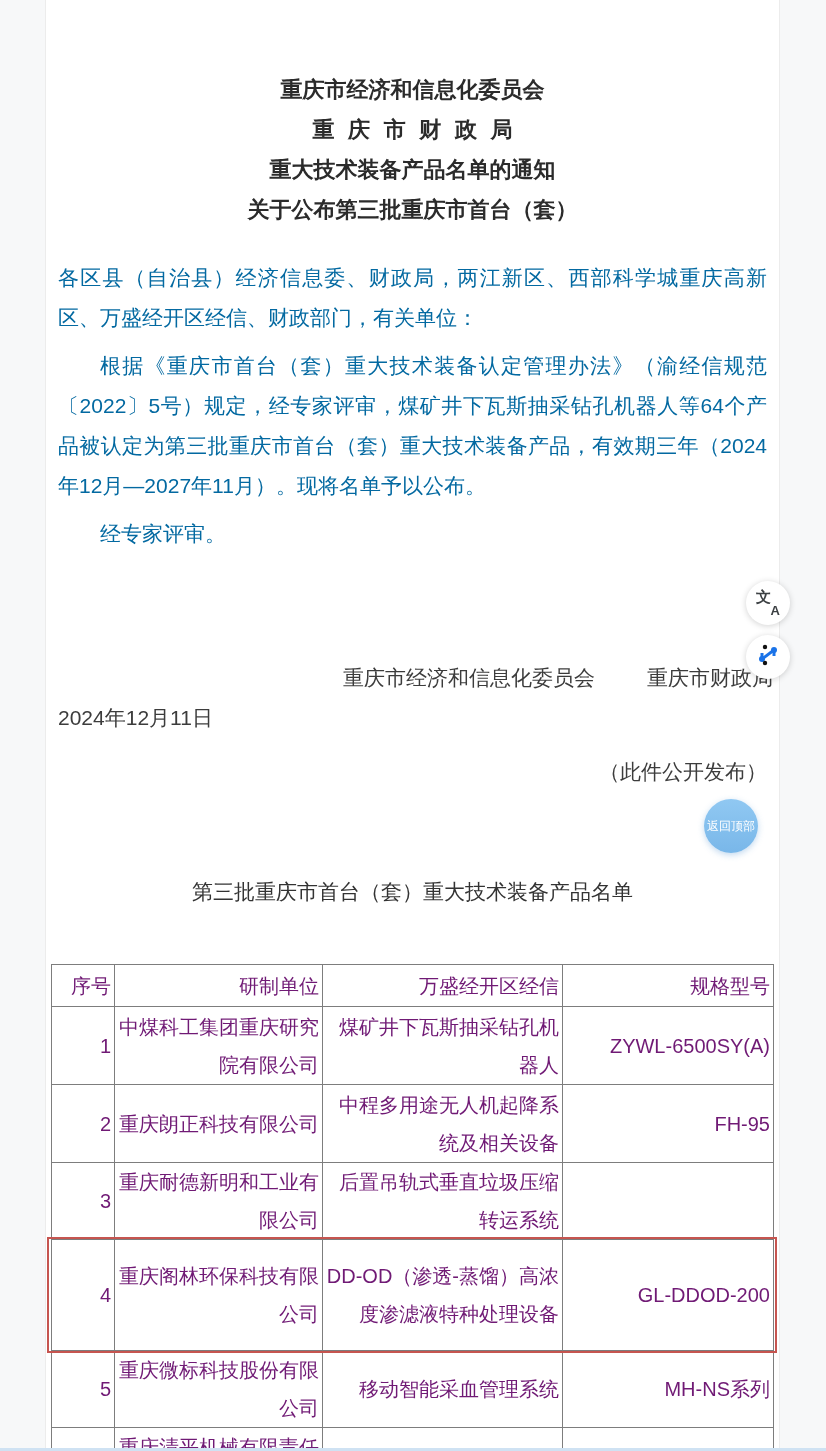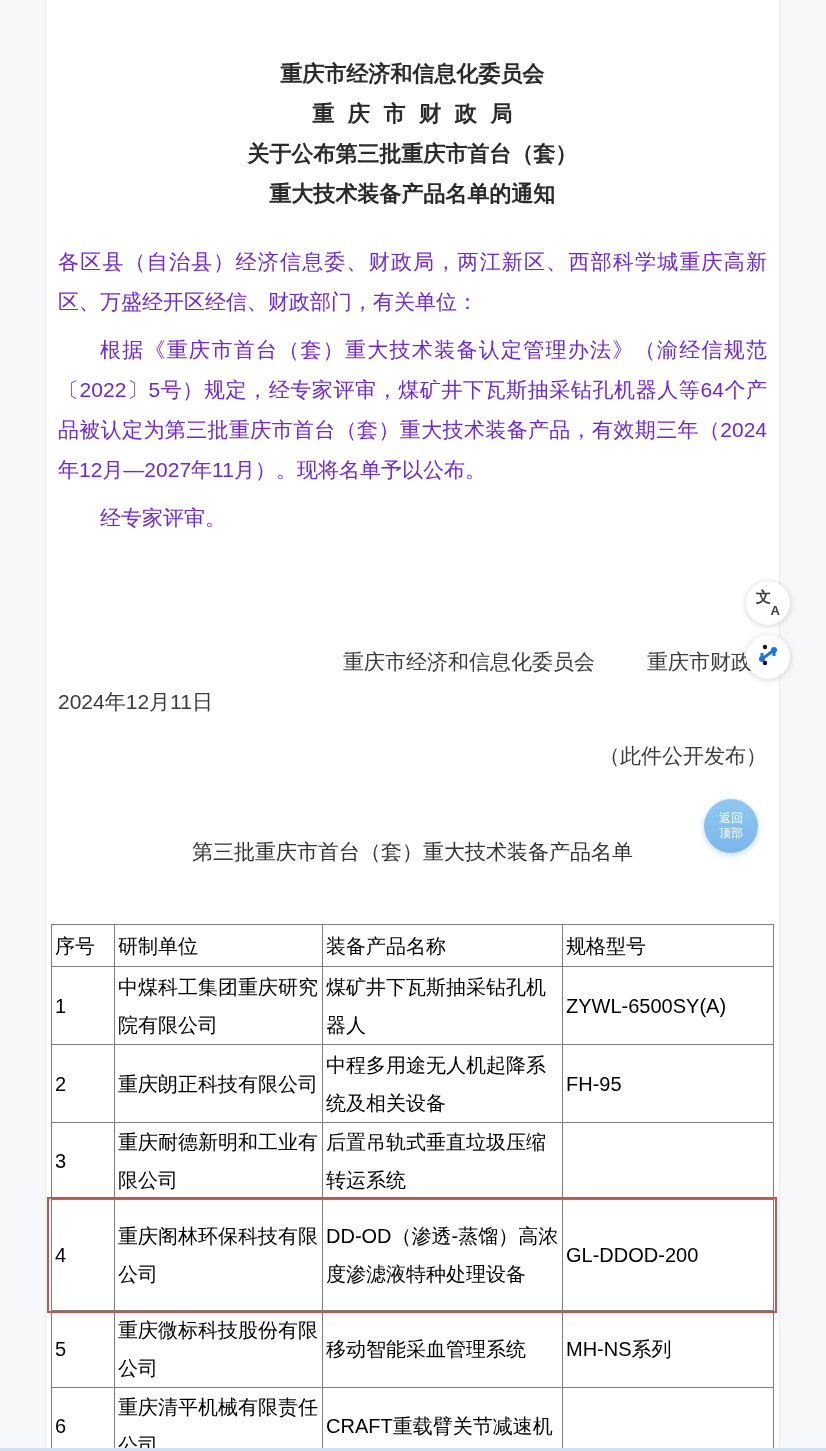--- a/index.html
+++ b/index.html
@@ -11,48 +11,48 @@
     overflow:hidden;
     font-family:"Liberation Sans", sans-serif;
     color:#3c3c3c;
   }
   
   .sheet {
     position:absolute; left:45px; top:0; width:735px; height:1451px;
     background:#ffffff;
     border-left:1px solid #ececec;
     border-right:1px solid #ececec;
-    padding:0 12px;
+    padding:16px 12px;
     overflow:hidden;
   }
   .titles { padding-top:54px; text-align:center; }
   .title-line {
     font-size:22px; font-weight:700; line-height:40px; color:#2b2b2b;
   }
   .title-line.spaced { letter-spacing:0.62em; text-indent:0.62em; }
   .body-text { margin-top:28px; }
   .body-text p {
-    font-size:21px; line-height:40px; color:#6d28d9;
+    font-size:21px; line-height:40px; color:#0369a1;
     text-align:justify;
   }
   .body-text p.indent { text-indent:2em;margin-top:8px; }
   .signature { margin-top:104px; font-size:21px; color:#3c3c3c; }
   .sig-orgs { display:flex; justify-content:flex-end; line-height:40px; }
   .sig-org1 { margin-right:52px; }
   .sig-org2 { margin-right:-6px; }
   .sig-date { text-align:left; line-height:40px; margin-right:-2px; }
   .public-note { margin-top:14px; margin-left:46px; font-size:21px; line-height:40px;text-align:right; }
-  .table-title { margin-top:64px; text-align:center; font-size:21px; color:#333; line-height:24px; }
+  .table-title { margin-top:88px; text-align:center; font-size:21px; color:#333; line-height:24px; }
   
   .table-wrap { position:relative; margin-top:60px; margin-left:-7px; width:722px; }
   table.doc-table { border-collapse:collapse; width:722px; table-layout:fixed; }
   .doc-table th, .doc-table td {
     border:1px solid #7d7d7d;
-    font-size:20px; font-weight:400; color:#000000;
-    text-align:left; vertical-align:middle;
+    font-size:20px; font-weight:400; color:#701a75;
+    text-align:right; vertical-align:middle;
     line-height:38px; padding:0 3px;
     overflow:hidden;
   }
   .doc-table tr.hrow  { height:42px; }
   .doc-table tr.r0 { height:78px; }
   .doc-table tr.r1 { height:78px; }
   .doc-table tr.r2 { height:77px; }
   .doc-table tr.r3 { height:111px; }
   .doc-table tr.r4 { height:77px; }
   .doc-table tr.r5 { height:75px; }
@@ -71,38 +71,38 @@
   .fab-graph { left:746px; top:635px; }
   .tr-glyph { position:relative; width:24px; height:24px; }
   .tr-wen { position:absolute; left:0; top:-3px; font-size:15px; font-weight:700; color:#3c4043; }
   .tr-a   { position:absolute; right:0; bottom:-3px; font-size:13px; font-weight:700; color:#3c4043; }
   .back-top {
     position:absolute; left:704px; top:799px; width:54px; height:54px;
     border-radius:50%;
     background:linear-gradient(180deg,#90c8f2 0%,#79b7e9 100%);
     box-shadow:0 2px 6px rgba(120,170,220,0.45);
     color:#ffffff; font-size:12px; line-height:15px;
-    display:flex; flex-direction:column; align-items:center; justify-content:center;
+    display:flex; flex-direction:row; align-items:center; justify-content:center;
     z-index:20; cursor:pointer;
   }
   .bottom-bar {
     position:absolute; left:0; right:0; bottom:0; height:3px;
     background:#cfe2f3; z-index:30;
   }
 </style>
 </head>
 <body>
 
 <div class="sheet">
 
   <div class="titles">
     <div class="title-line">重庆市经济和信息化委员会</div>
     <div class="title-line spaced">重庆市财政局</div>
+    <div class="title-line">重大技术装备产品名单的通知</div>
     <div class="title-line">关于公布第三批重庆市首台（套）</div>
-    <div class="title-line">重大技术装备产品名单的通知</div>
   </div>
 
   <div class="body-text">
     <p>各区县（自治县）经济信息委、财政局，两江新区、西部科学城重庆高新区、万盛经开区经信、财政部门，有关单位：</p>
     <p class="indent">根据《重庆市首台（套）重大技术装备认定管理办法》（渝经信规范〔2022〕5号）规定，经专家评审，煤矿井下瓦斯抽采钻孔机器人等64个产品被认定为第三批重庆市首台（套）重大技术装备产品，有效期三年（2024年12月—2027年11月）。现将名单予以公布。</p>
     <p class="indent">经专家评审。</p>
   </div>
 
   <div class="signature">
     <div class="sig-orgs">
@@ -121,21 +121,21 @@
       <colgroup>
           <col style="width:63px">
           <col style="width:208px">
           <col style="width:240px">
           <col style="width:211px">
         </colgroup>
       <tbody>
           <tr class="hrow">
         <th>序号</th>
         <th>研制单位</th>
-        <th>装备产品名称</th>
+        <th>万盛经开区经信</th>
         <th>规格型号</th>
       </tr>
       <tr class="r0">
         <td>1</td>
         <td>中煤科工集团重庆研究院有限公司</td>
         <td>煤矿井下瓦斯抽采钻孔机器人</td>
         <td>ZYWL-6500SY(A)</td>
       </tr>
       <tr class="r1">
         <td>2</td>

